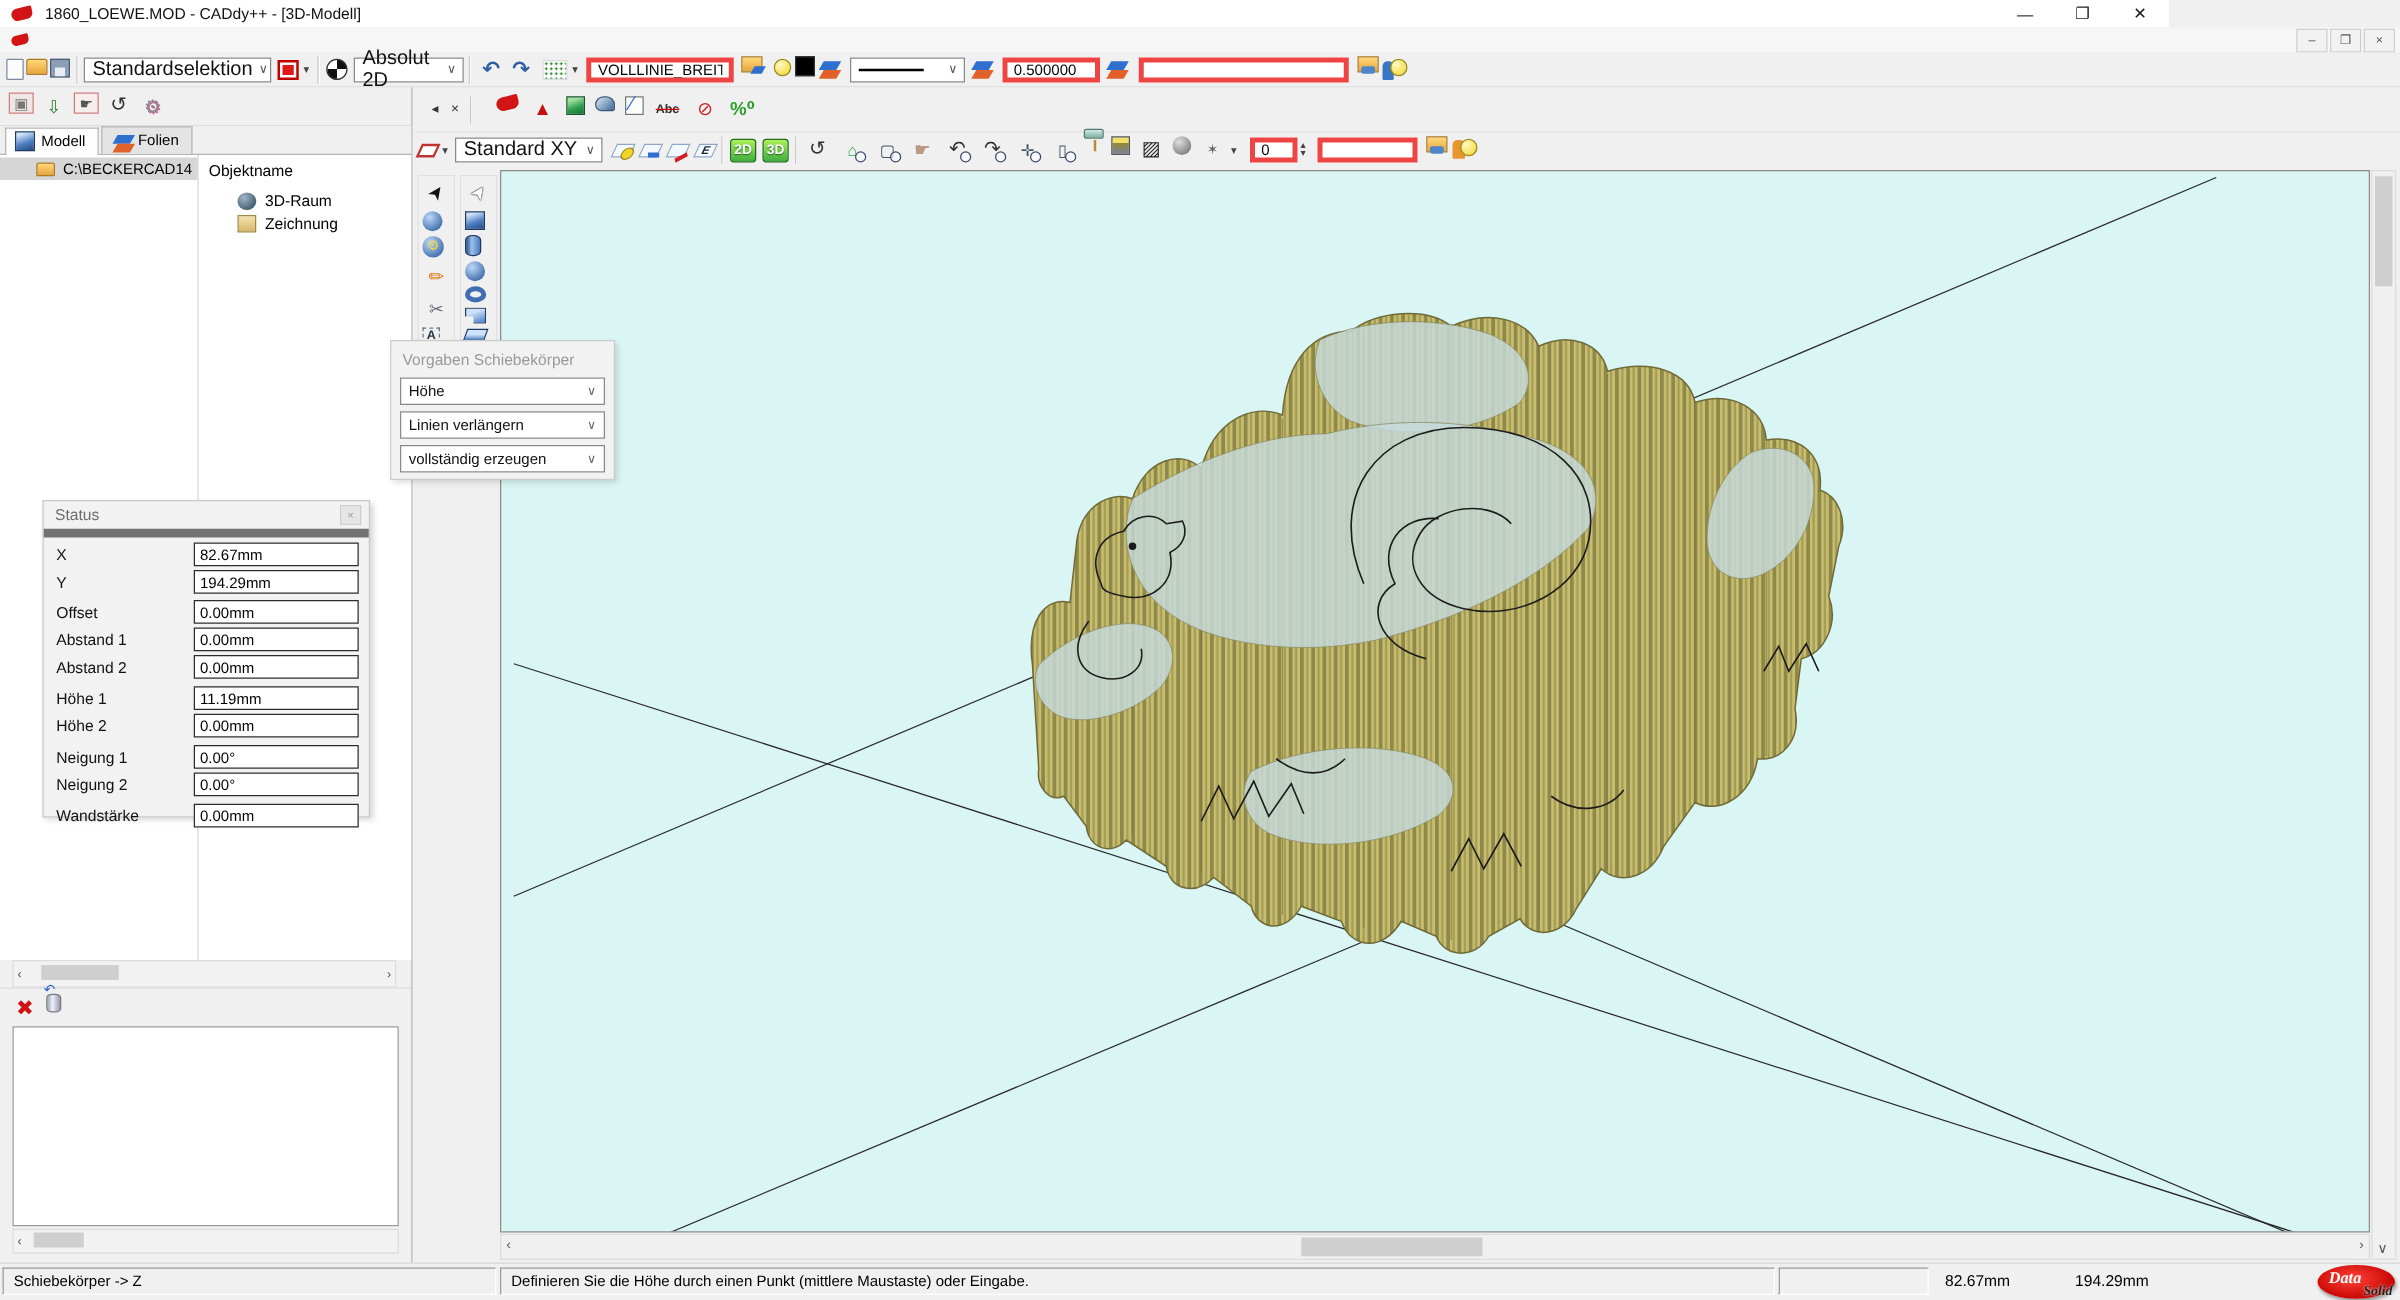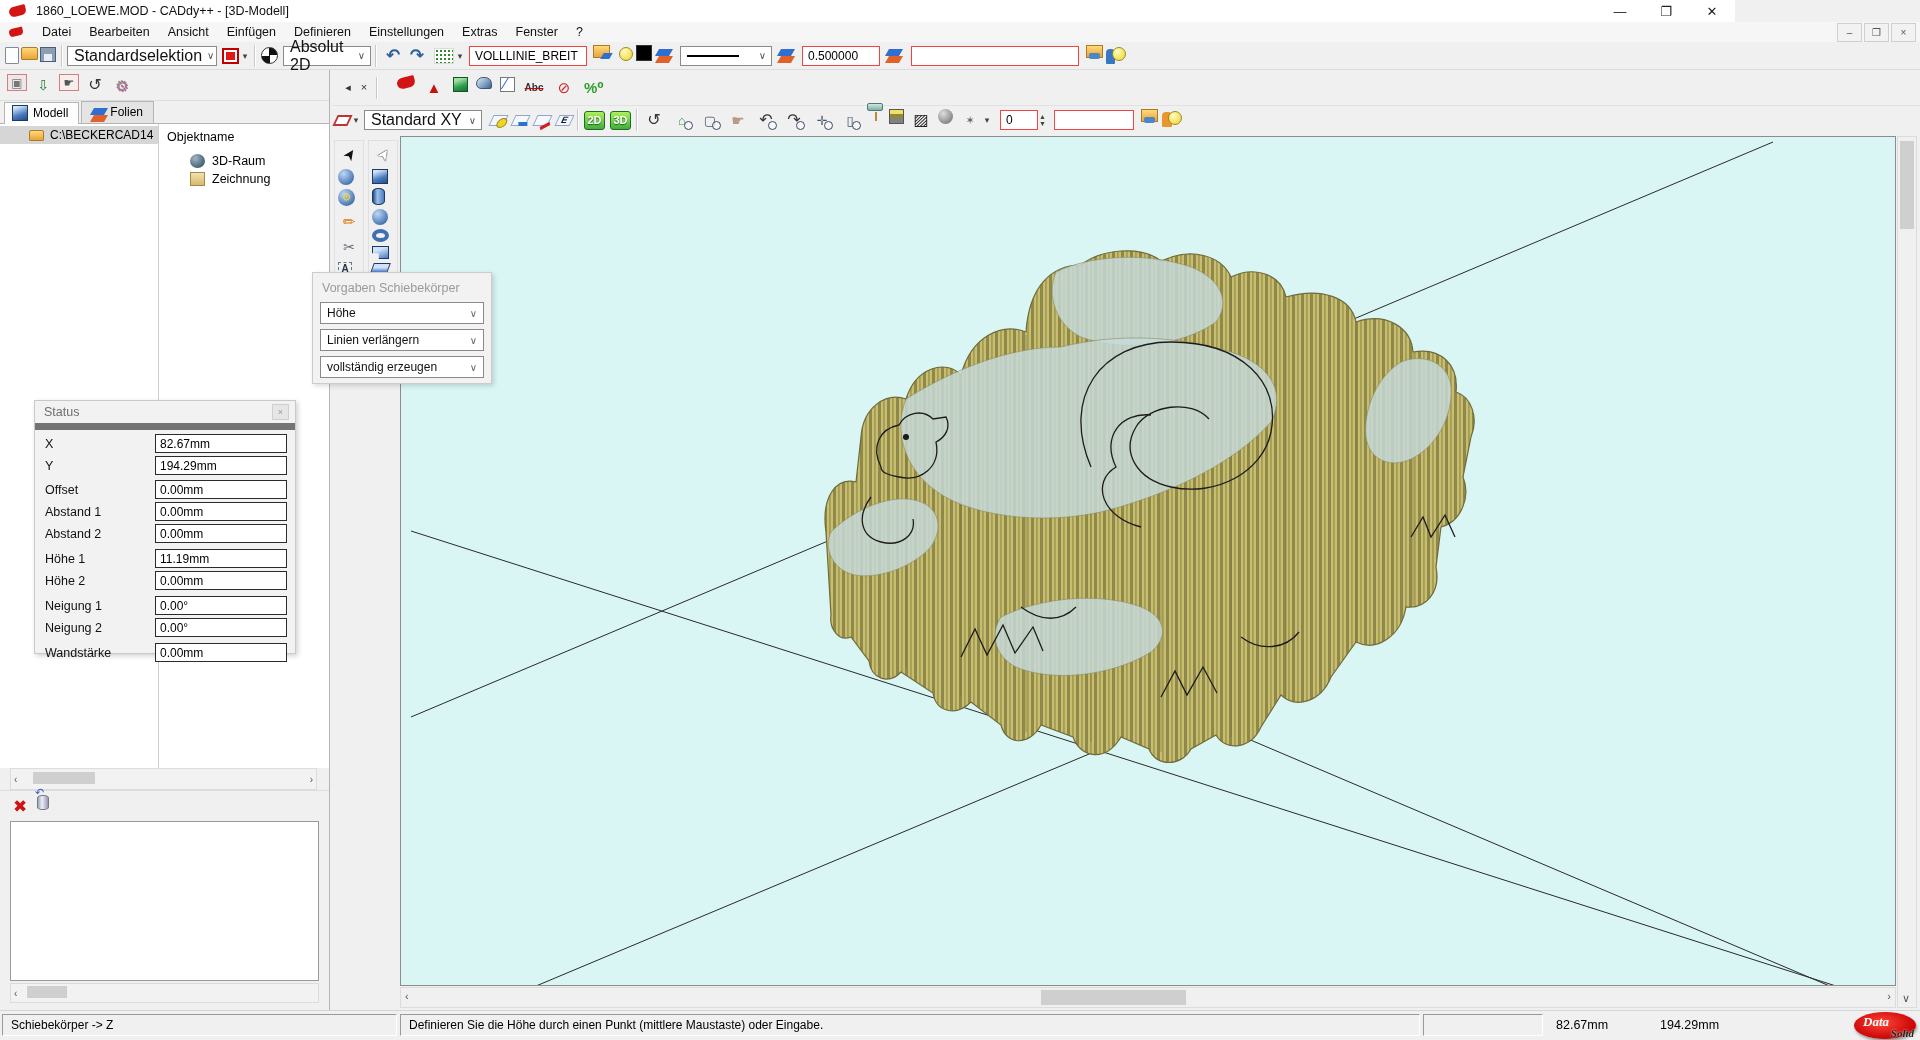--- a/index.html
+++ b/index.html
@@ -21,21 +21,21 @@
 
   
   .toolbar{display:flex;align-items:center;background:#f0f0f0;}
   .tb1{position:absolute;left:0;top:42px;width:1920px;height:28px;border-bottom:1px solid #dcdcdc;padding-left:4px;box-sizing:border-box;}
   .sep{width:1px;height:22px;background:#c9c9c9;border-right:1px solid #fff;margin:0 4px;}
   .ig{display:inline-flex;width:22px;height:22px;margin:0 1px;align-items:center;justify-content:center;font-size:14px;line-height:1;flex:none;box-sizing:border-box;}
   .chev{font-size:9px;color:#444;width:10px;display:inline-flex;justify-content:center;}
   .tb-select{display:flex;align-items:center;background:#fff;border:1px solid #8a8a8a;height:20px;box-sizing:border-box;padding-left:6px;justify-content:space-between;}
   .tb-select .sv{font-size:16px;color:#111;}
   .tb-select .sc{color:#555;font-size:10px;padding:0 5px;}
-  .tb-input{background:#fff;border:1px solid #ef4444;height:20px;box-sizing:border-box;font-size:12px;padding:0 5px;font-family:"Liberation Sans",sans-serif;}
+  .tb-input{background:#fff;border:4px solid #ef4444;height:20px;box-sizing:border-box;font-size:12px;padding:0 5px;font-family:"Liberation Sans",sans-serif;}
 
   
   .i-new-document-icon{width:14px;height:17px;background:#fdfdfd;border:1px solid #7d8aa0;border-radius:1px;}
   .i-open-folder-icon,.i-folder{width:17px;height:13px;background:linear-gradient(180deg,#ffd977,#e8a33d);border:1px solid #ad7a25;border-radius:2px 2px 1px 1px;position:relative;}
   .i-save-icon{width:16px;height:15px;background:#8d9fb5;border:1px solid #4a5d77;position:relative;}
   .i-save-icon::after{content:"";position:absolute;left:3px;top:6px;width:8px;height:7px;background:#e9eef5;}
   .i-selection-color-icon{width:17px;height:16px;border:2px solid #c00000;background:#fff;position:relative;}
   .i-selection-color-icon::after{content:"";position:absolute;left:2px;top:2px;right:2px;bottom:2px;background:#e01818;}
   .i-absolute-target-icon{width:17px;height:17px;border-radius:50%;border:1px solid #333;background:conic-gradient(#111 0 90deg,#fff 90deg 180deg,#111 180deg 270deg,#fff 270deg 360deg);}
   .i-undo-icon,.i-redo-icon{color:#2e5f9e;font-size:17px;font-weight:bold;}
@@ -118,21 +118,21 @@
   .i-line-sample{width:52px;height:2px;background:#000;}
 
   
   .leftpanel{position:absolute;left:0;top:70px;width:330px;height:940px;background:#f0f0f0;border-right:1px solid #b5b5b5;box-sizing:border-box;}
   .lp-toolbar{height:30px;display:flex;align-items:center;padding-left:6px;border-bottom:1px solid #ddd;}
   .lp-tabs{height:22px;display:flex;align-items:flex-end;padding-left:4px;background:#f0f0f0;}
   .lp-tab{display:flex;align-items:center;gap:4px;padding:2px 10px 3px 6px;font-size:12px;border:1px solid #b5b5b5;border-bottom:none;background:#e4e4e4;margin-right:2px;}
   .lp-tab.active{background:#fdfdfd;position:relative;top:1px;}
   .lp-split{display:flex;height:644px;border-top:1px solid #b5b5b5;}
   .lp-tree{width:158px;background:#fff;border-right:1px solid #cfcfcf;padding-top:2px;}
-  .tree-node{display:flex;align-items:center;gap:5px;background:#d6d6d6;padding:2px 4px 2px 28px;font-size:12px;white-space:nowrap;}
+  .tree-node{display:flex;align-items:center;gap:5px;background:#d6d6d6;padding:2px 4px 2px 28px;font-size:12px;white-space:nowrap;justify-content:center;}
   .lp-objects{flex:1;background:#fff;padding:6px 0 0 8px;}
   .obj-header{font-size:12.5px;margin-bottom:8px;}
   .obj-item{display:flex;align-items:center;gap:6px;font-size:12.5px;padding:2px 0 2px 22px;}
   .lp-hscroll{height:20px;margin:0 12px 0 10px;background:#f2f2f2;border:1px solid #dcdcdc;display:flex;align-items:center;justify-content:space-between;padding:0 3px;color:#555;font-size:10px;}
   .lp-hscroll .thumb{position:absolute;left:22px;top:3px;width:62px;height:12px;background:#cfcfcf;}
   .lp-tools{height:30px;display:flex;align-items:center;gap:6px;padding-left:8px;border-top:1px solid #ddd;}
   .lp-output{height:158px;margin:0 10px;background:#fff;border:1px solid #9a9a9a;}
   .lp-outscroll{height:18px;margin:2px 10px 0 10px;background:#f2f2f2;border:1px solid #dcdcdc;position:relative;display:flex;align-items:center;color:#555;font-size:10px;padding:0 3px;}
   .lp-outscroll .thumb{position:absolute;left:16px;top:2px;width:40px;height:12px;background:#cfcfcf;}
 
@@ -187,31 +187,20 @@
     <span class="title-text">1860_LOEWE.MOD  -  CADdy++ - [3D-Modell]</span>
     <div class="win-controls">
       <div class="win-btn">—</div>
       <div class="win-btn">❐</div>
       <div class="win-btn">✕</div>
     </div>
   </div>
 
   <div class="menubar">
     <div class="cady-logo" style="width:14px;height:8px;"></div>
-    <div class="menu-items" id="menu-items">
-        <span class="menu-item">Datei</span>
-        <span class="menu-item">Bearbeiten</span>
-        <span class="menu-item">Ansicht</span>
-        <span class="menu-item">Einfügen</span>
-        <span class="menu-item">Definieren</span>
-        <span class="menu-item">Einstellungen</span>
-        <span class="menu-item">Extras</span>
-        <span class="menu-item">Fenster</span>
-        <span class="menu-item">?</span>
-      </div>
     <div class="mdi-controls">
       <div class="mdi-btn">–</div>
       <div class="mdi-btn">❐</div>
       <div class="mdi-btn">×</div>
     </div>
   </div>
 
   <div class="toolbar tb1">
     <span style="display:flex;">
         <span class="ig i-new-document-icon"></span>

